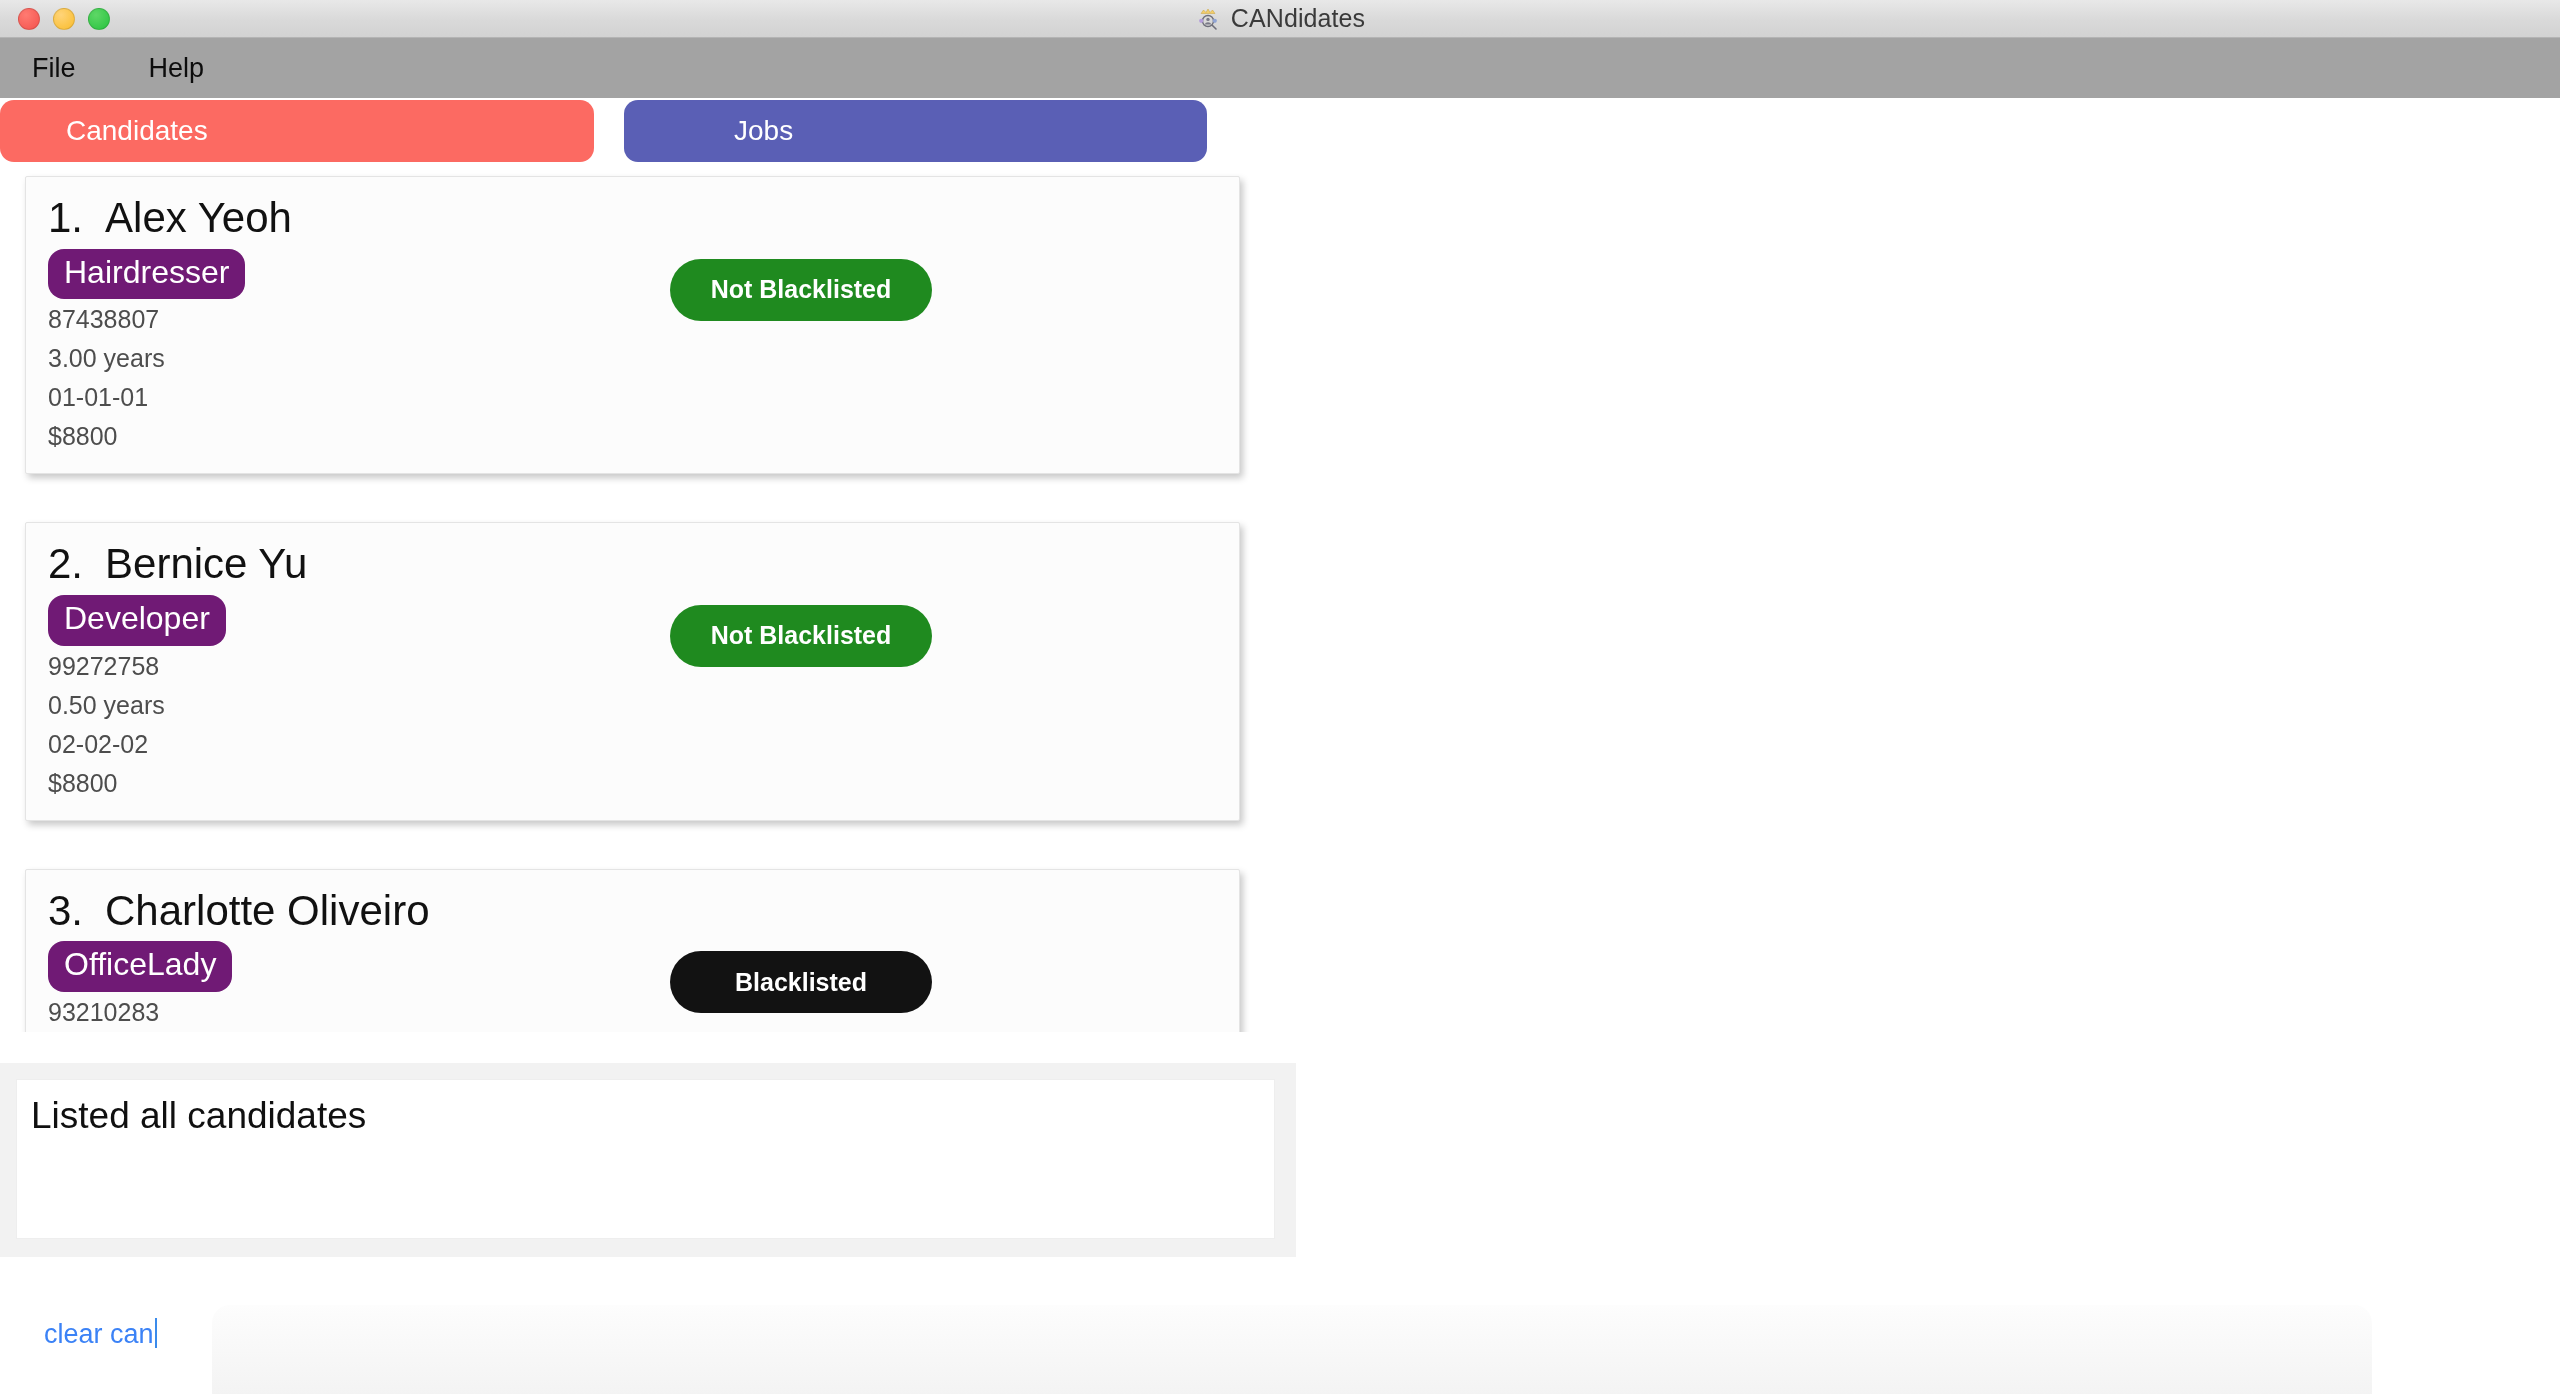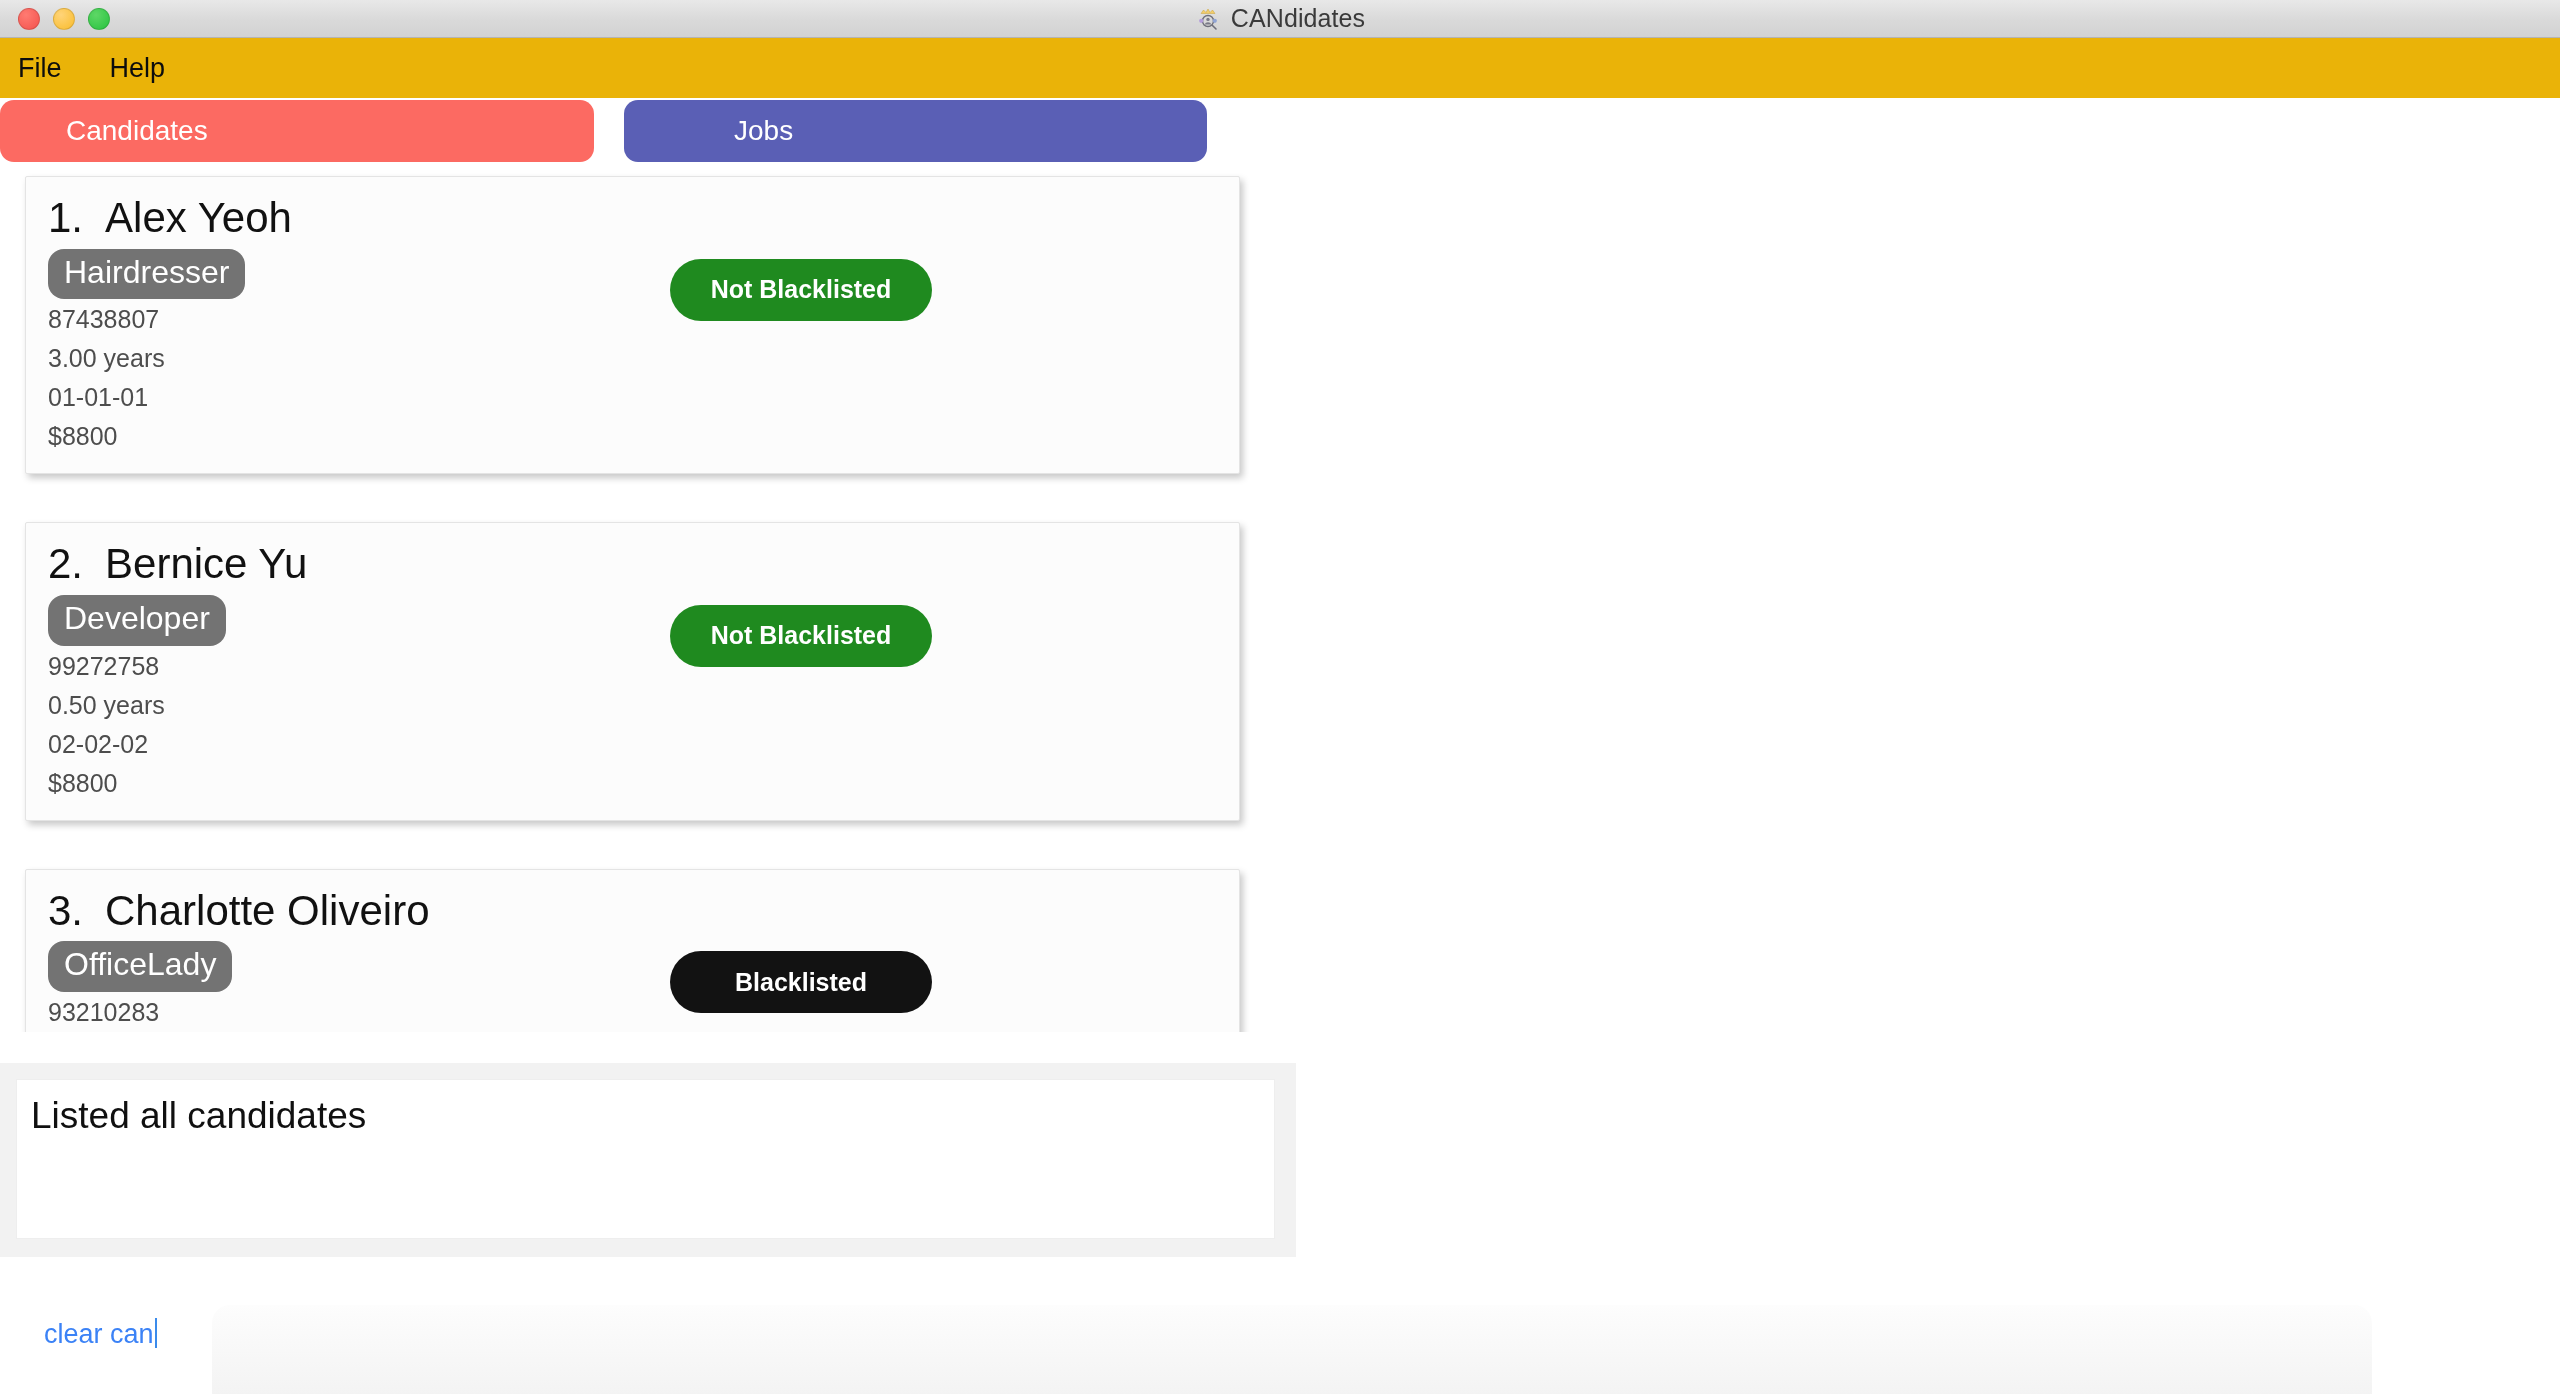--- a/index.html
+++ b/index.html
@@ -52,23 +52,23 @@
     font-size: 25px;
     color: #3a3a3a;
     letter-spacing: 0.1px;
   }
 
   
   .menubar {
     height: 60px;
     display: flex;
     align-items: center;
-    padding-left: 18px;
-    gap: 48px;
-    background: #eab308;
+    padding-left: 32px;
+    gap: 73px;
+    background: #a3a3a3;
   }
   .menu-item {
     font-size: 27px;
     color: #0d0d0d;
     cursor: default;
   }
 
   
   .tabbar {
     position: relative;
@@ -132,21 +132,21 @@
   }
   .card-index { font-size: 42px; color: #111111; }
   .card-name  { font-size: 42px; color: #111111; }
 
   .card-body {
     position: relative;
     margin-top: 6px;
   }
   .role-tag {
     display: inline-block;
-    background: #737373;
+    background: #701a75;
     color: #ffffff;
     font-size: 32px;
     border-radius: 16px;
     padding: 6px 16px 9px 16px;
     line-height: 1.12;
   }
   .detail {
     font-size: 25px;
     color: #4d4d4d;
     line-height: 1.48;

